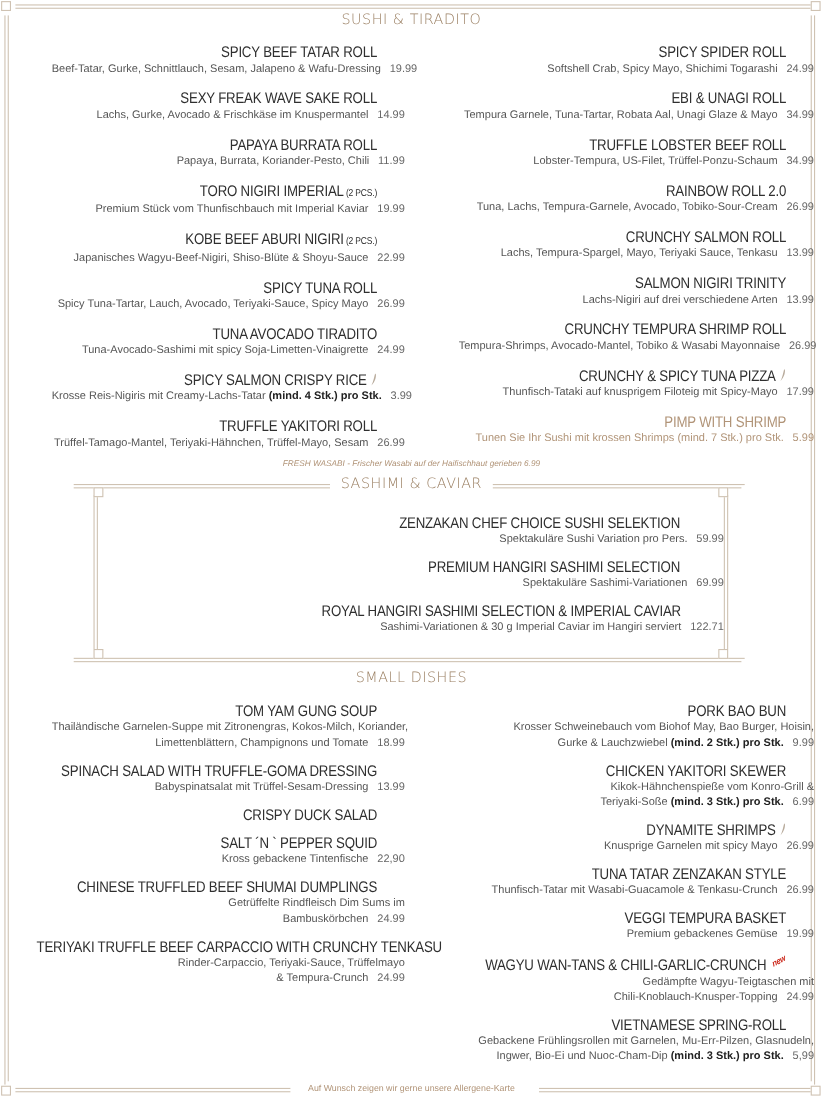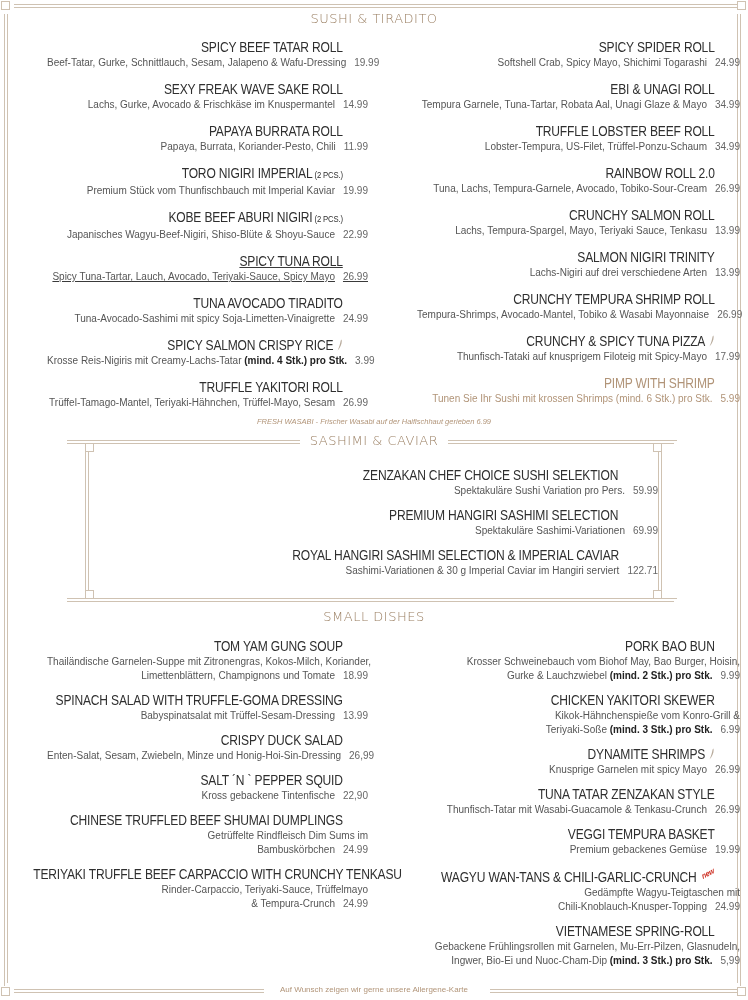--- a/index.html
+++ b/index.html
@@ -86,21 +86,21 @@
       <div class="item-desc"><span>Papaya, Burrata, Koriander-Pesto, Chili</span><span class="price">11.99</span></div>
     </div>
     <div class="item" style="margin-bottom: 10px;">
       <div class="item-name"><span>TORO NIGIRI IMPERIAL</span><small> (2 PCS.)</small></div>
       <div class="item-desc"><span>Premium Stück vom Thunfischbauch mit Imperial Kaviar</span><span class="price">19.99</span></div>
     </div>
     <div class="item" style="margin-bottom: 10px;">
       <div class="item-name"><span>KOBE BEEF ABURI NIGIRI</span><small> (2 PCS.)</small></div>
       <div class="item-desc"><span>Japanisches Wagyu-Beef-Nigiri, Shiso-Blüte &amp; Shoyu-Sauce</span><span class="price">22.99</span></div>
     </div>
-    <div class="item" style="margin-bottom: 10px; text-decoration: underline;">
+    <div class="item" style="margin-bottom: 10px;">
       <div class="item-name"><span>SPICY TUNA ROLL</span></div>
       <div class="item-desc"><span>Spicy Tuna-Tartar, Lauch, Avocado, Teriyaki-Sauce, Spicy Mayo</span><span class="price">26.99</span></div>
     </div>
     <div class="item" style="margin-bottom: 10px;">
       <div class="item-name"><span>TUNA AVOCADO TIRADITO</span></div>
       <div class="item-desc"><span>Tuna-Avocado-Sashimi mit spicy Soja-Limetten-Vinaigrette</span><span class="price">24.99</span></div>
     </div>
     <div class="item" style="margin-bottom: 10px;">
       <div class="item-name"><span>SPICY SALMON CRISPY RICE</span><span class="chili"><svg viewBox="0 0 7 12" width="7" height="12">
             <path d="M5.5 0.5 C6.5 3 5 8 1 11.5 C3 8 4 4 4.6 1.5 Z" fill="#b8ab9c"></path>
@@ -142,21 +142,21 @@
       <div class="item-desc"><span>Tempura-Shrimps, Avocado-Mantel, Tobiko &amp; Wasabi Mayonnaise</span><span class="price">26.99</span></div>
     </div>
     <div class="item" style="margin-bottom: 10px;">
       <div class="item-name"><span>CRUNCHY &amp; SPICY TUNA PIZZA</span><span class="chili"><svg viewBox="0 0 7 12" width="7" height="12">
             <path d="M5.5 0.5 C6.5 3 5 8 1 11.5 C3 8 4 4 4.6 1.5 Z" fill="#b8ab9c"></path>
           </svg></span></div>
       <div class="item-desc"><span>Thunfisch-Tataki auf knusprigem Filoteig mit Spicy-Mayo</span><span class="price">17.99</span></div>
     </div>
     <div class="item accent" style="margin-bottom: 10px;">
       <div class="item-name"><span>PIMP WITH SHRIMP</span></div>
-      <div class="item-desc"><span>Tunen Sie Ihr Sushi mit krossen Shrimps (mind. 6 Stk.) pro Stk.</span><span class="price">5.99</span></div>
+      <div class="item-desc"><span>Tunen Sie Ihr Sushi mit krossen Shrimps (mind. 7 Stk.) pro Stk.</span><span class="price">5.99</span></div>
     </div>
   </div>
 
 <div class="wasabi-note">FRESH WASABI - Frischer Wasabi auf der Haifischhaut gerieben   6.99</div>
 
 <div>
   <div class="frame-line" style="left:67px;top:440px;width:610px;height:1px;"></div>
   <div class="frame-line" style="left:67px;top:443px;width:607px;height:1px;"></div>
   <div class="frame-line" style="left:85px;top:450px;width:1px;height:140px;"></div>
   <div class="frame-line" style="left:88px;top:450px;width:1px;height:140px;"></div>
@@ -195,21 +195,20 @@
       <div class="item-name"><span>TOM YAM GUNG SOUP</span></div>
       <div class="item-desc"><span>Thailändische Garnelen-Suppe mit Zitronengras, Kokos-Milch, Koriander,</span></div>
       <div class="item-desc"><span>Limettenblättern, Champignons und Tomate</span><span class="price">18.99</span></div>
     </div>
     <div class="item" style="margin-bottom: 8px;">
       <div class="item-name"><span>SPINACH SALAD WITH TRUFFLE-GOMA DRESSING</span></div>
       <div class="item-desc"><span>Babyspinatsalat mit Trüffel-Sesam-Dressing</span><span class="price">13.99</span></div>
     </div>
     <div class="item" style="margin-bottom: 8px;">
       <div class="item-name"><span>CRISPY DUCK SALAD</span></div>
-      <div class="item-desc"><span>Enten-Salat, Sesam, Zwiebeln, Minze und Honig-Hoi-Sin-Dressing</span><span class="price">26,99</span></div>
     </div>
     <div class="item" style="margin-bottom: 8px;">
       <div class="item-name"><span>SALT ´N ` PEPPER SQUID</span></div>
       <div class="item-desc"><span>Kross gebackene Tintenfische</span><span class="price">22,90</span></div>
     </div>
     <div class="item" style="margin-bottom: 8px;">
       <div class="item-name"><span>CHINESE TRUFFLED BEEF SHUMAI DUMPLINGS</span></div>
       <div class="item-desc"><span>Getrüffelte Rindfleisch Dim Sums im</span></div>
       <div class="item-desc"><span>Bambuskörbchen</span><span class="price">24.99</span></div>
     </div>

